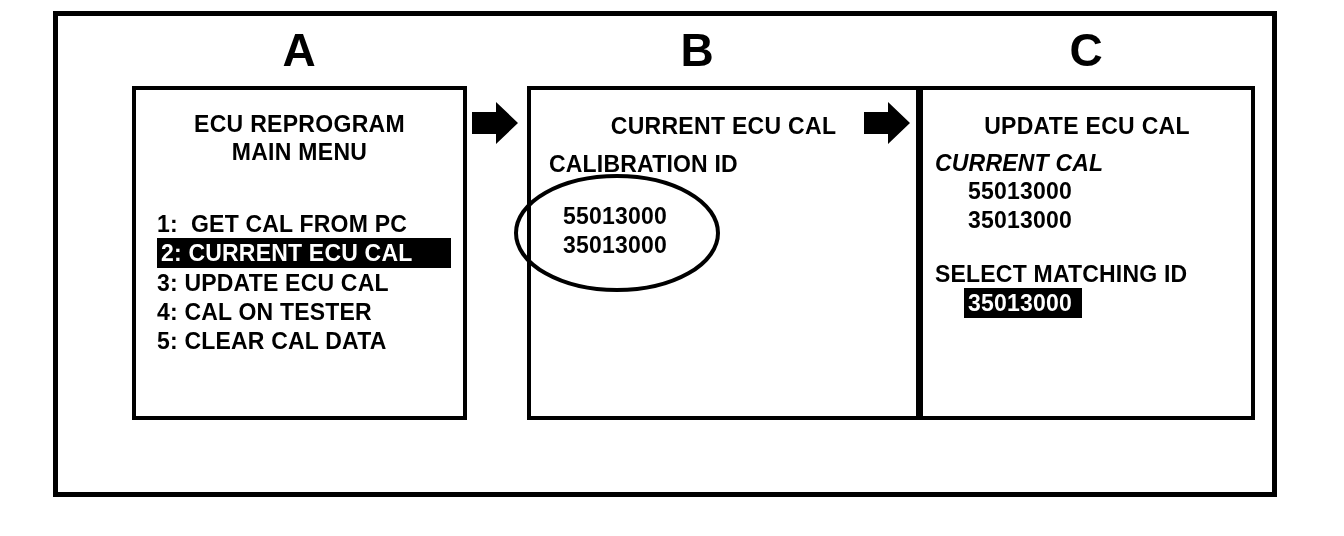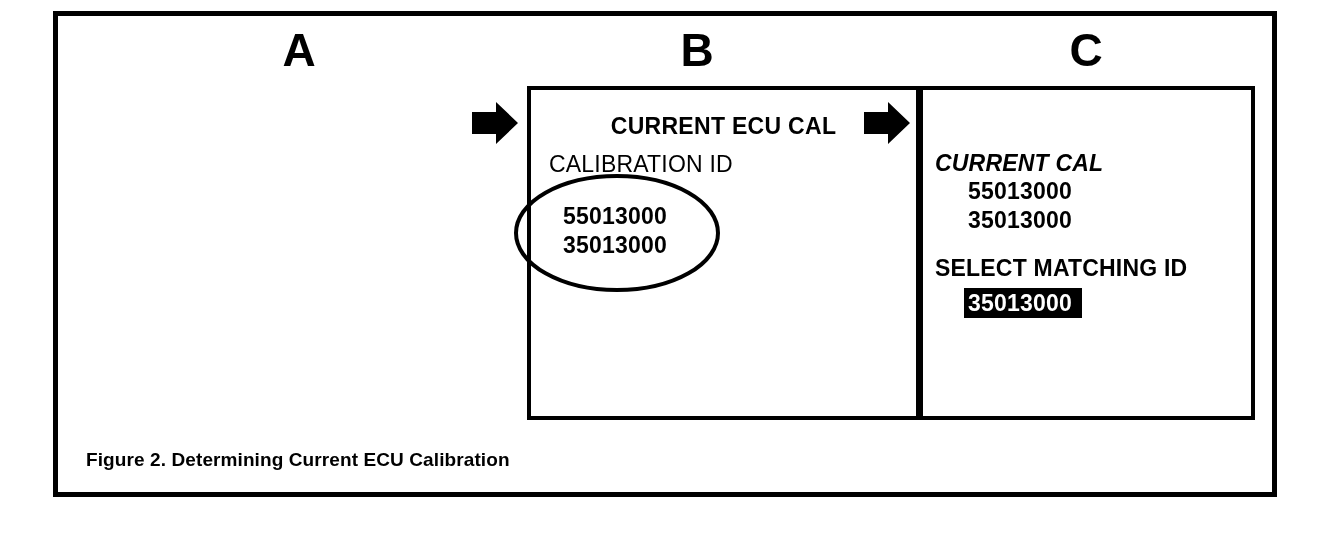--- a/index.html
+++ b/index.html
@@ -96,21 +96,21 @@
     box-sizing: border-box;
   }
 
   
   #b-title { left: 0; top: 22px; }
   #b-sub {
     position: absolute;
     left: 18px;
     top: 60px;
     font-size: 23px;
-    font-weight: normal;
+    font-weight: bold;
     line-height: 28px;
     white-space: pre;
     letter-spacing: 0.2px;
   }
   .b-id {
     position: absolute;
     left: 32px;
     font-size: 23px;
     font-weight: bold;
     line-height: 28px;
@@ -139,21 +139,21 @@
     font-size: 23px;
     font-weight: bold;
     line-height: 28px;
     white-space: pre;
     letter-spacing: 0.2px;
     font-style: italic;
   }
   #c-sub2 {
     position: absolute;
     left: 12px;
-    top: 164px;
+    top: 170px;
     font-size: 23px;
     font-weight: bold;
     line-height: 28px;
     white-space: pre;
     letter-spacing: 0.2px;
   }
   .c-id {
     position: absolute;
     left: 45px;
     font-size: 23px;
@@ -197,20 +197,36 @@
 <body>
 
 <div id="figure-root">
 
   <div class="outer-frame"></div>
 
   <div class="panel-letter" id="letter-a">A</div>
   <div class="panel-letter" id="letter-b">B</div>
   <div class="panel-letter" id="letter-c">C</div>
 
+  <div class="screen" id="screen-a">
+    <div class="screen-inner">
+      <div class="mtitle" id="a-title-1" style="top:20px">ECU REPROGRAM</div>
+      <div class="mtitle" id="a-title-2" style="top:48px">MAIN MENU</div>
+
+      <div class="a-item" style="top:119px">1:  GET CAL FROM PC</div>
+
+      <div class="a-item hl" style="top:148px">2: CURRENT ECU CAL</div>
+
+      <div class="a-item" style="top:178px">3: UPDATE ECU CAL</div>
+
+      <div class="a-item" style="top:207px">4: CAL ON TESTER</div>
+
+      <div class="a-item" style="top:236px">5: CLEAR CAL DATA</div>
+    </div>
+  </div>
 
   <div class="flow-arrow" id="arrow-1">
     <svg viewBox="0 0 46 42" width="46" height="42" aria-hidden="true">
       <polygon points="0,10 24,10 24,0 46,21 24,42 24,32 0,32" fill="#000000"></polygon>
     </svg>
   </div>
 
   <div class="screen" id="screen-b">
     <div class="screen-inner">
       <div class="mtitle" id="b-title">CURRENT ECU CAL</div>
@@ -230,29 +246,29 @@
   </div>
 
   <div class="flow-arrow" id="arrow-2">
     <svg viewBox="0 0 46 42" width="46" height="42" aria-hidden="true">
       <polygon points="0,10 24,10 24,0 46,21 24,42 24,32 0,32" fill="#000000"></polygon>
     </svg>
   </div>
 
   <div class="screen" id="screen-c">
     <div class="screen-inner">
+      <div class="mtitle" id="c-title">UPDATE ECU CAL</div>
 
       <div id="c-sub1">CURRENT CAL</div>
 
       <div class="c-id" id="c-cur-0">55013000</div>
 
       <div class="c-id" id="c-cur-1">35013000</div>
 
       <div id="c-sub2">SELECT MATCHING ID</div>
 
       <div class="c-id" id="c-sel-0">35013000</div>
 
     </div>
   </div>
 
-  <div id="caption">Figure 2. Determining Current ECU Calibration</div>
 
 </div>
 
 </body></html>

